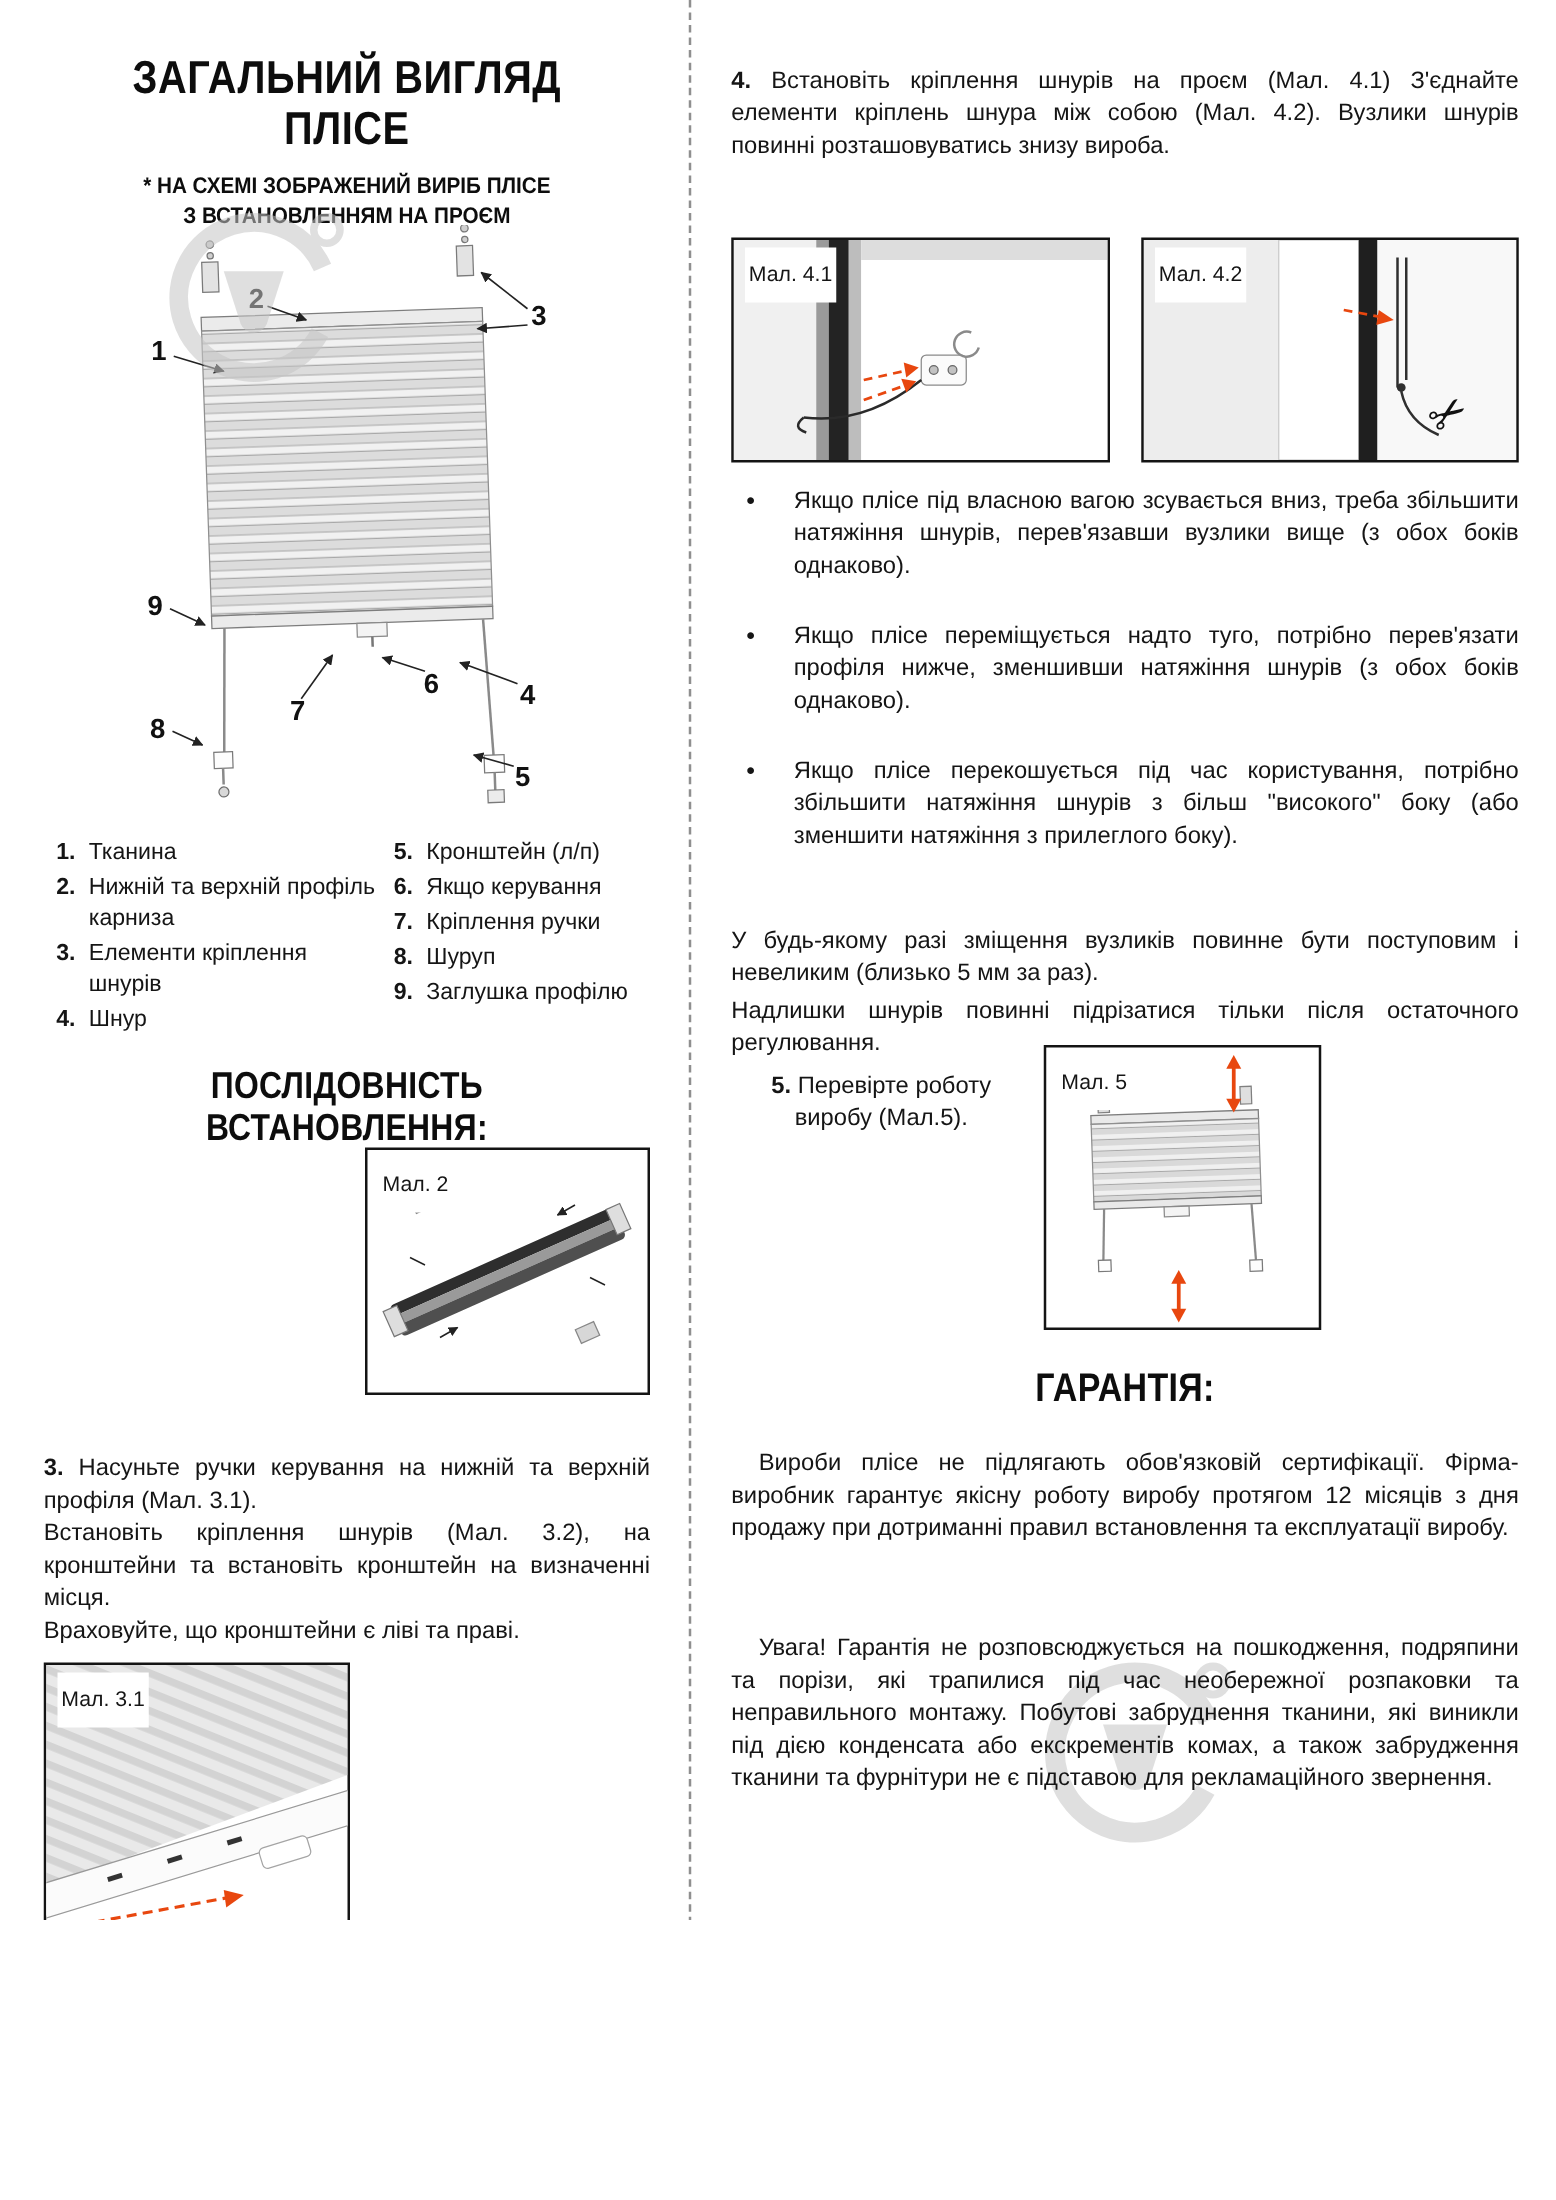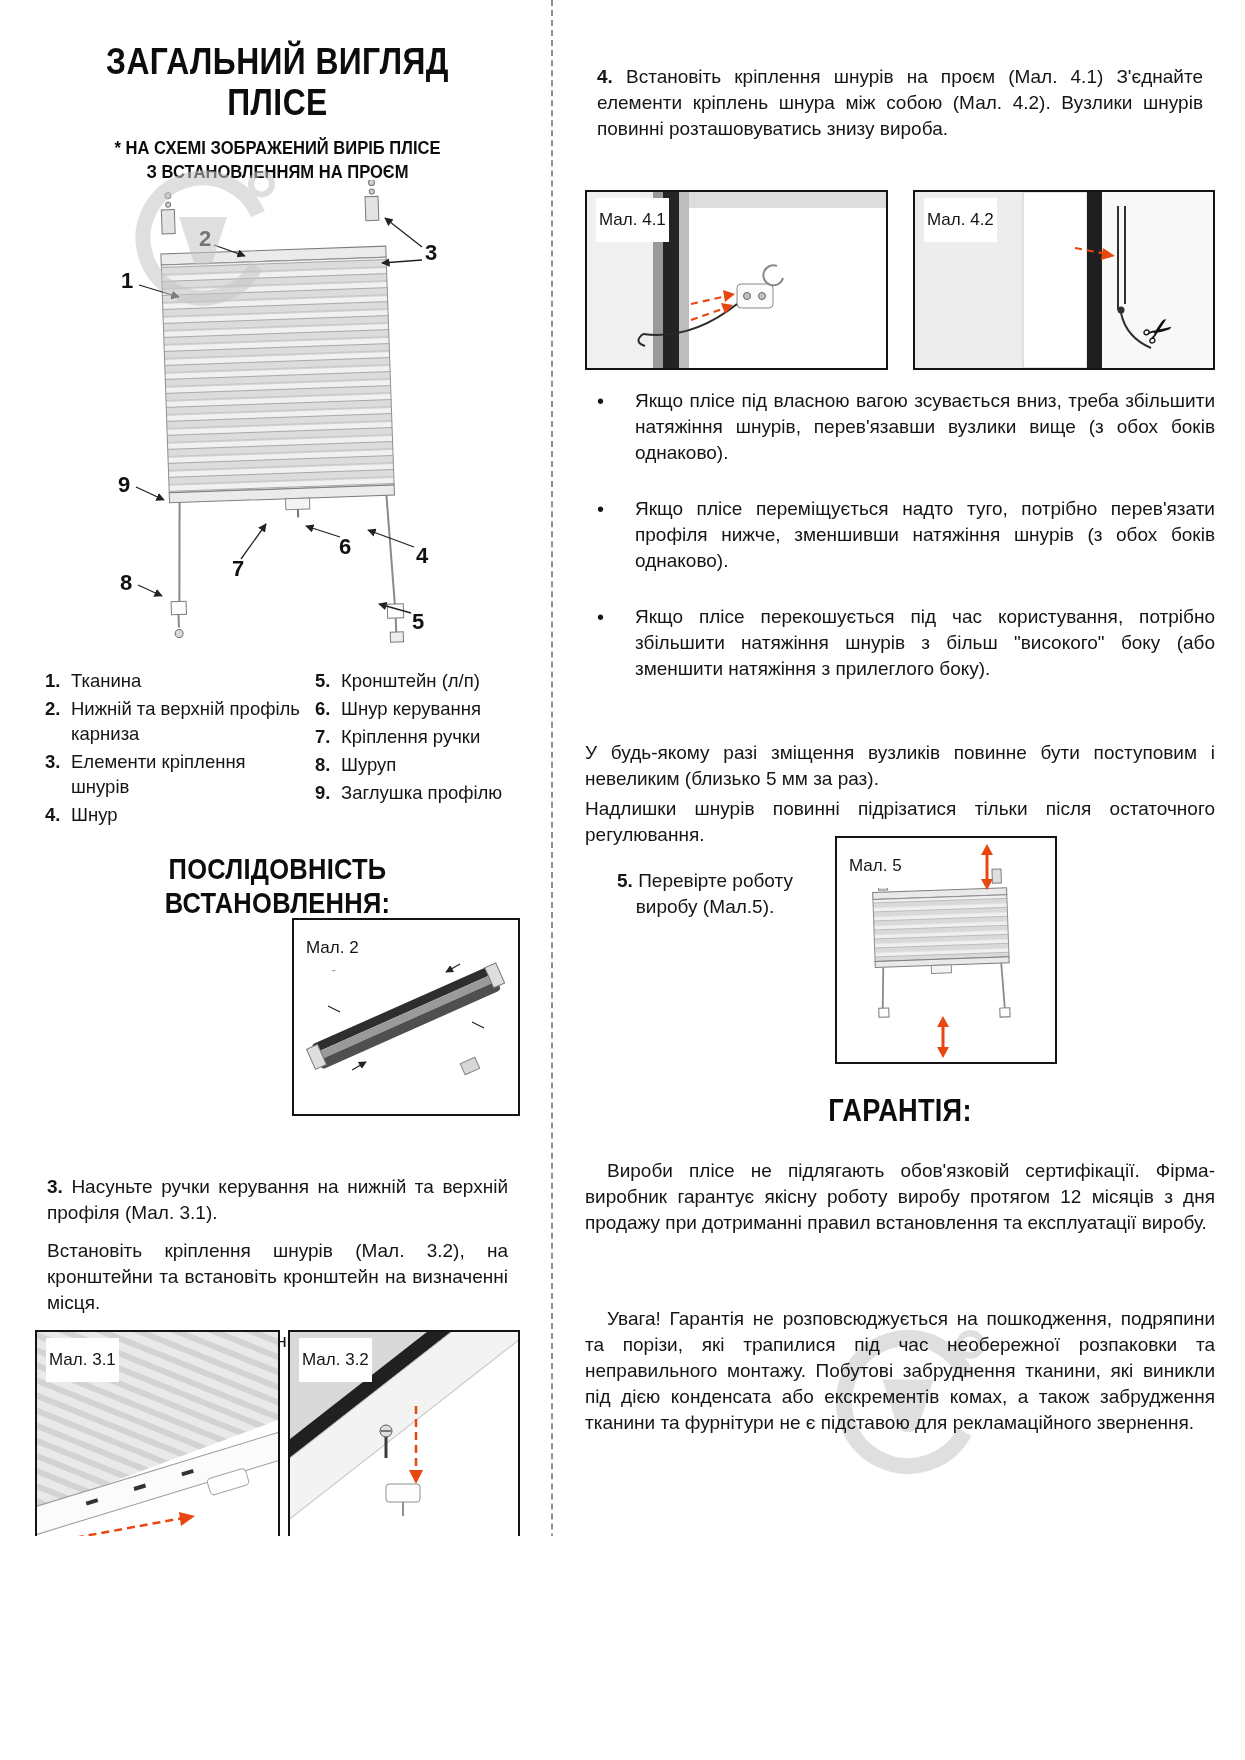--- a/index.html
+++ b/index.html
@@ -5,21 +5,21 @@
   *{margin:0;padding:0;box-sizing:border-box}
   html,body{background:#ffffff}
   body{width:1245px;height:1760px;font-family:"Liberation Sans",sans-serif;color:#151515}
   #page{position:relative;width:1245px;height:1536px;background:#fff;overflow:hidden}
   .abs{position:absolute}
   .divider{left:551px;top:0;height:1760px;border-left:2px dashed #8f8f8f}
   .h-title{font-weight:bold;font-size:37px;line-height:1.1;text-align:center;transform:scaleX(.86);letter-spacing:.5px;color:#0d0d0d}
   .h-sub{font-weight:bold;font-size:18px;line-height:1.35;text-align:center;transform:scaleX(.92);color:#0d0d0d}
   .h-sec{font-weight:bold;font-size:30px;text-align:center;transform:scaleX(.85);letter-spacing:.3px;color:#0d0d0d}
   .body-txt{font-size:19px;line-height:26px;text-align:justify}
-  .body-txt p{margin:12px}
+  .body-txt p{margin:0}
   .b{font-weight:bold}
   .indent{text-indent:22px}
   .legend-item{position:relative;padding-left:26px;font-size:18.5px;line-height:25px;margin-bottom:3px}
   .legend-num{position:absolute;left:0;font-weight:bold}
   .figbox{position:absolute;border:2px solid #141414;background:#fff}
   .figlabel{position:absolute;top:6px;left:9px;font-size:17px;background:#fff;padding:12px 3px;z-index:3}
   .bullet-item{position:absolute;padding-left:50px;font-size:19px;line-height:26px;text-align:justify}
   .bullet-item::before{content:"•";position:absolute;left:12px;top:0;font-size:20px}
   .watermark{opacity:.55;pointer-events:none}
   .pagenum{font-size:17px;color:#333}
@@ -126,21 +126,21 @@
   </div>
 
   <div class="abs" style="left:45px;top:668px;width:262px">
     <div class="legend-item"><span class="legend-num">1.</span><span>Тканина</span></div>
     <div class="legend-item"><span class="legend-num">2.</span><span>Нижній та верхній профіль карниза</span></div>
     <div class="legend-item"><span class="legend-num">3.</span><span>Елементи кріплення шнурів</span></div>
     <div class="legend-item"><span class="legend-num">4.</span><span>Шнур</span></div>
   </div>
   <div class="abs" style="left:315px;top:668px;width:215px">
     <div class="legend-item"><span class="legend-num">5.</span><span>Кронштейн (л/п)</span></div>
-    <div class="legend-item"><span class="legend-num">6.</span><span>Шнур керування</span></div>
+    <div class="legend-item"><span class="legend-num">6.</span><span>Якщо керування</span></div>
     <div class="legend-item"><span class="legend-num">7.</span><span>Кріплення ручки</span></div>
     <div class="legend-item"><span class="legend-num">8.</span><span>Шуруп</span></div>
     <div class="legend-item"><span class="legend-num">9.</span><span>Заглушка профілю</span></div>
   </div>
 
   <div class="abs h-sec" style="left:35px;top:852px;width:485px">ПОСЛІДОВНІСТЬ ВСТАНОВЛЕННЯ:</div>
 
 
   <div class="figbox" style="left:292px;top:918px;width:228px;height:198px">
     <div class="figlabel">Мал. 2</div>
@@ -182,39 +182,20 @@
         <rect x="46" y="148" width="12" height="4" fill="#333"></rect>
         <rect x="96" y="148" width="12" height="4" fill="#333"></rect>
         <rect x="146" y="148" width="12" height="4" fill="#333"></rect>
         <rect x="168" y="162" width="40" height="17" rx="4" fill="#ffffff" stroke="#a5a5a5"></rect>
       </g>
       <line x1="26" y1="208" x2="146" y2="186" stroke="#e8470f" stroke-width="2.5" stroke-dasharray="8 5"></line>
       <polygon points="158,184 142,180 144,194" fill="#e8470f"></polygon>
     </svg>
   </div>
 
-  <div class="figbox" style="left:288px;top:1330px;width:232px;height:230px">
-    <div class="figlabel">Мал. 3.2</div>
-    <svg viewBox="0 0 228 226" width="228" height="226">
-      <g transform="rotate(-38 114 113)">
-        <rect x="-80" y="-90" width="390" height="128" fill="#d9d9d9"></rect>
-        <rect x="-80" y="38" width="390" height="15" fill="#202020"></rect>
-        <rect x="-80" y="53" width="390" height="48" fill="#f3f3f3" stroke="#bdbdbd"></rect>
-        <rect x="-80" y="101" width="390" height="220" fill="#ffffff"></rect>
-        <line x1="-80" y1="101" x2="310" y2="101" stroke="#cccccc"></line>
-      </g>
-      <rect x="96" y="152" width="34" height="18" rx="3" fill="#fdfdfd" stroke="#8f8f8f"></rect>
-      <line x1="113" y1="170" x2="113" y2="184" stroke="#8f8f8f" stroke-width="2"></line>
-      <line x1="96" y1="104" x2="96" y2="126" stroke="#3a3a3a" stroke-width="3"></line>
-      <circle cx="96" cy="99" r="6" fill="#dedede" stroke="#555"></circle>
-      <line x1="91" y1="99" x2="101" y2="99" stroke="#555" stroke-width="1.5"></line>
-      <line x1="126" y1="74" x2="126" y2="140" stroke="#e8470f" stroke-width="2.5" stroke-dasharray="8 5"></line>
-      <polygon points="126,152 119,138 133,138" fill="#e8470f"></polygon>
-    </svg>
-  </div>
 
   <div class="abs body-txt" style="left:585px;top:52px;width:630px">
     <p><span class="b">4.</span> <span>Встановіть кріплення шнурів на проєм (Мал. 4.1) З'єднайте елементи кріплень шнура між собою (Мал. 4.2). Вузлики шнурів повинні розташовуватись знизу вироба.</span></p>
   </div>
 
   <div class="figbox" style="left:585px;top:190px;width:303px;height:180px">
     <div class="figlabel">Мал. 4.1</div>
     <svg viewBox="0 0 299 176" width="299" height="176">
       <rect x="0" y="0" width="66" height="176" fill="#f0f0f0"></rect>
       <rect x="66" y="0" width="10" height="176" fill="#9a9a9a"></rect>

